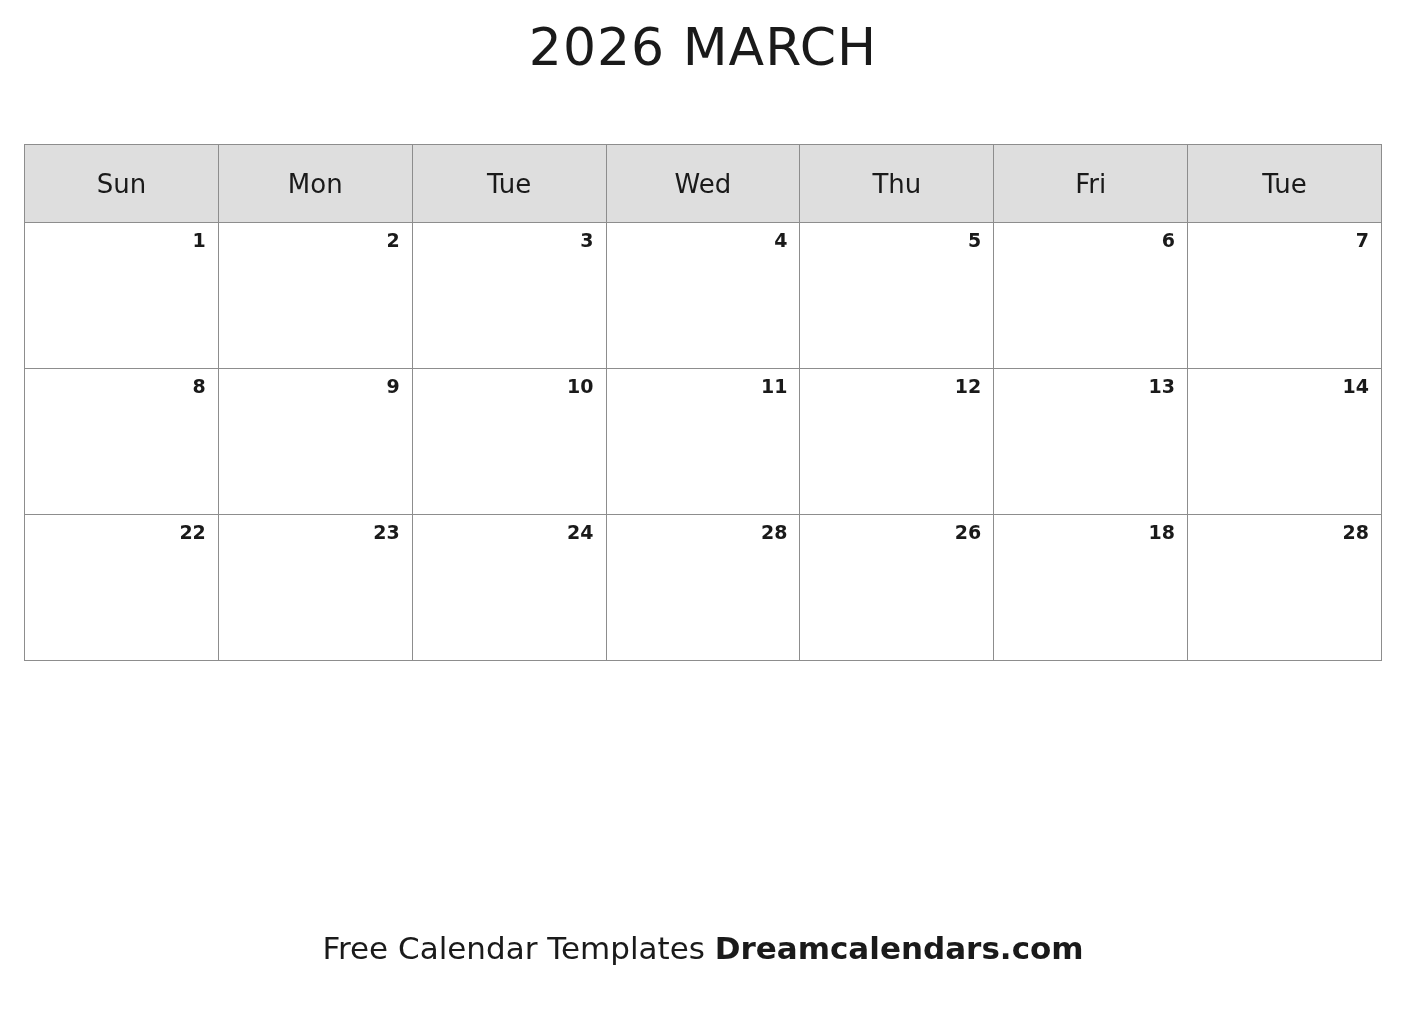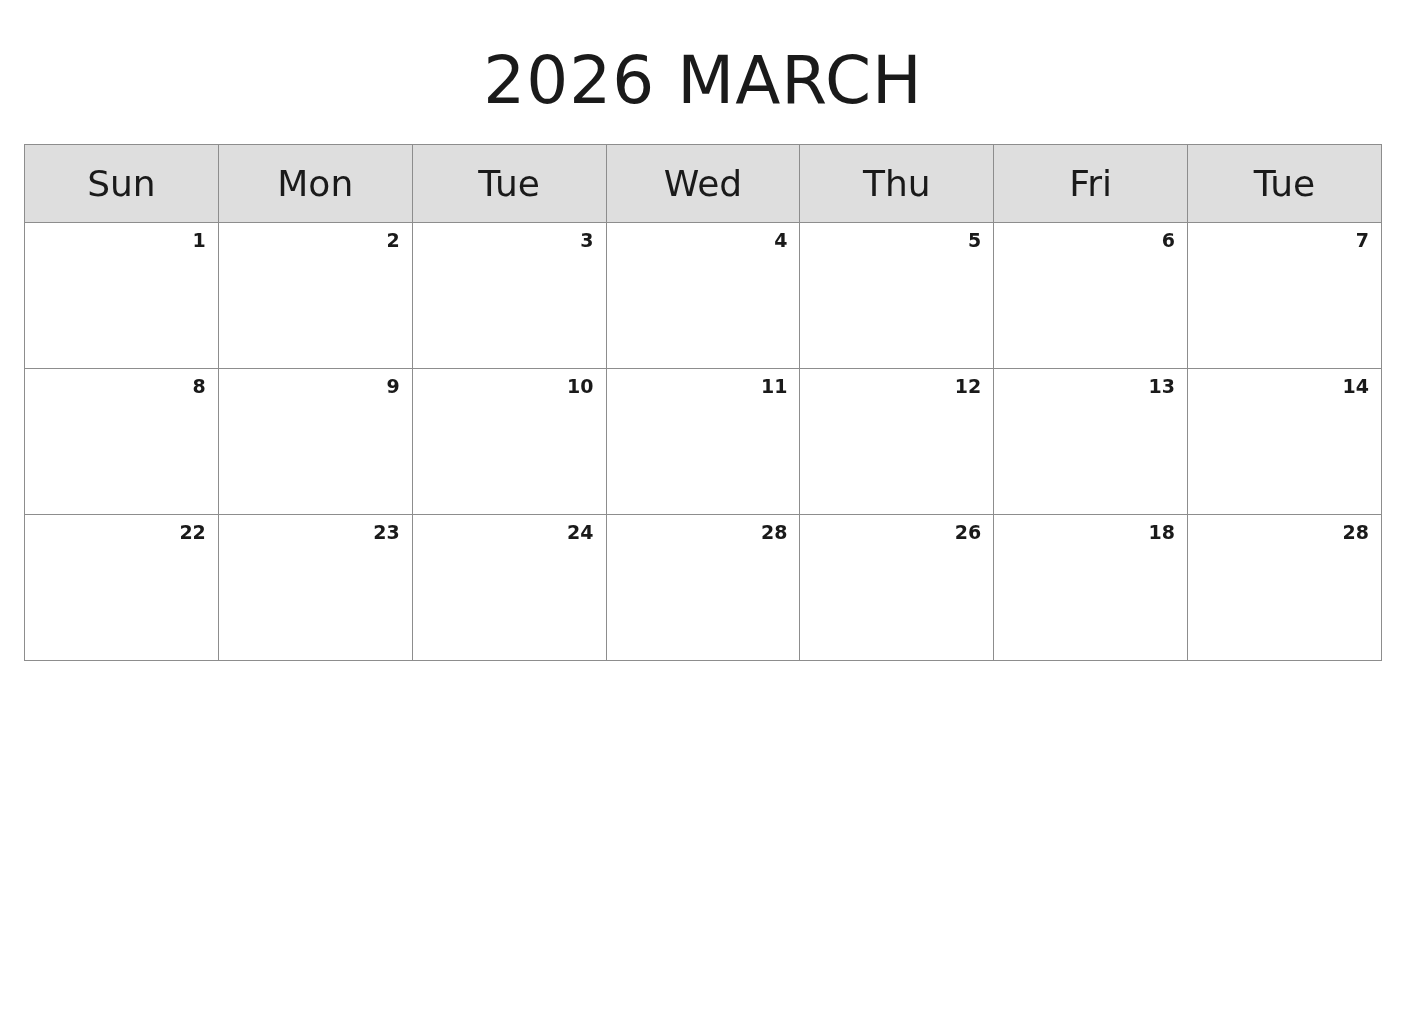--- a/index.html
+++ b/index.html
@@ -15,42 +15,42 @@
     overflow: hidden;
   }
   .page {
     position: relative;
     width: 1406px;
     height: 1020px;
     box-sizing: border-box;
   }
   .calendar-title {
     text-align: center;
-    font-size: 66px;
+    font-size: 52px;
     font-weight: 400;
     letter-spacing: 1px;
     line-height: 1;
-    padding-top: 48px;
+    padding-top: 21px;
     padding-bottom: 22px;
     color: #1a1a1a;
     font-family: "DejaVu Sans", sans-serif;
   }
   .calendar {
     position: absolute;
     left: 24px;
     top: 144px;
     width: 1358px;
     border-collapse: collapse;
     table-layout: fixed;
   }
   .calendar th {
     background: #dedede;
     border: 1px solid #8d8d8d;
     height: 77px;
-    font-size: 36px;
+    font-size: 26px;
     font-weight: 400;
     color: #1a1a1a;
     text-align: center;
     vertical-align: middle;
     padding: 0;
   }
   .calendar td {
     border: 1px solid #8d8d8d;
     height: 137px;
     vertical-align: top;
@@ -167,14 +167,17 @@
         <td>
             <span class="daynum">18</span>
           </td>
         <td>
             <span class="daynum">28</span>
           </td>
       </tr>
     </tbody>
   </table>
 
+  <div class="footer">
+    <span class="free">Free Calendar Templates </span><span class="brand">Dreamcalendars.com</span>
+  </div>
 
 </div>
 
 </body></html>

